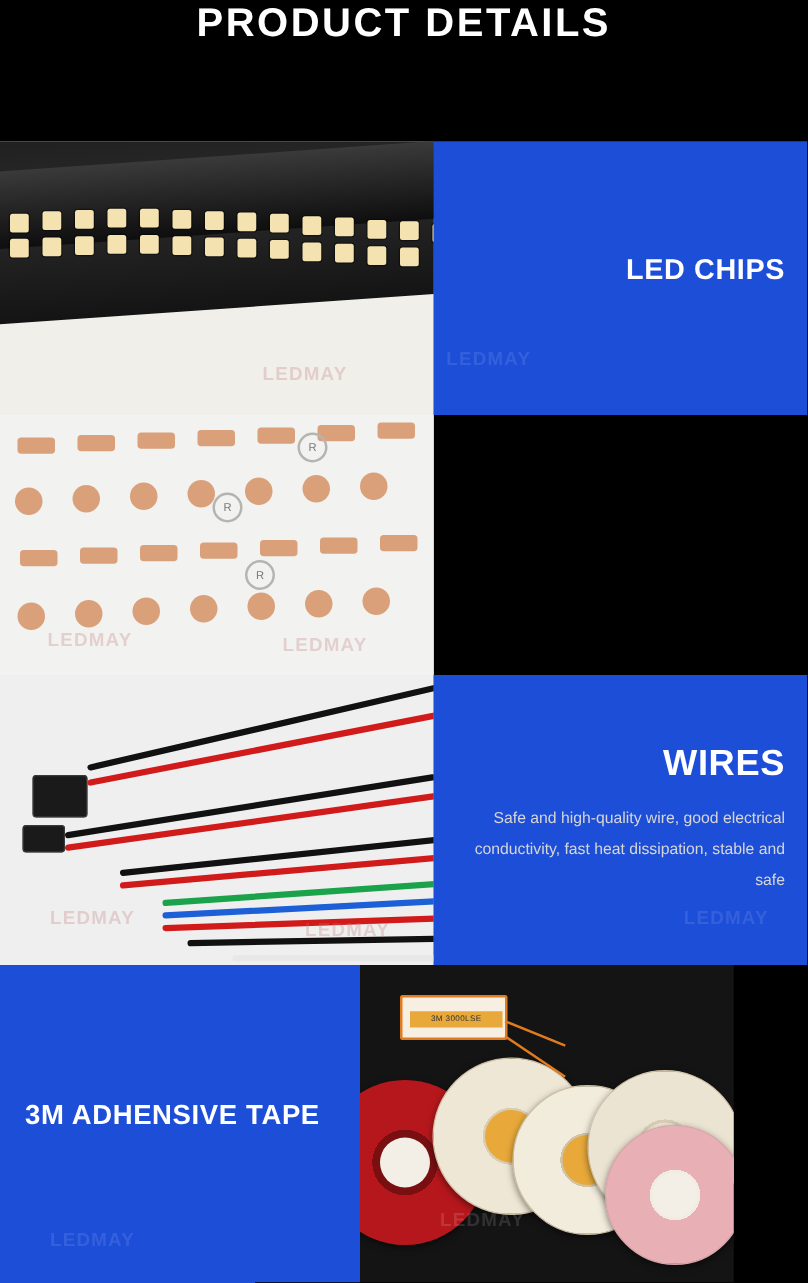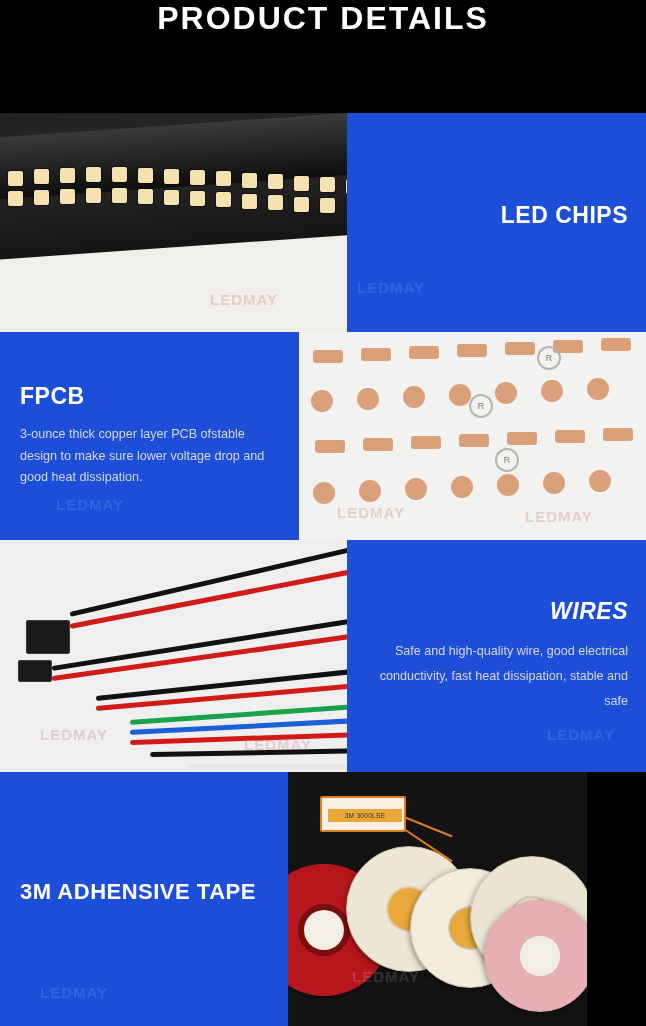--- a/index.html
+++ b/index.html
@@ -101,21 +101,21 @@
   .pcb-circle {
     position:absolute; width:24px; height:24px; border-radius:50%;
     border:2px solid #b5b5b0; color:#7a7a76; font-size:9px;
     display:flex; align-items:center; justify-content:center;
   }
 
   
   .r3 { height:232px; }
   .r3 .panel-img { width:347px; height:232px; background:#efefef; }
   .r3 .panel-text { width:299px; height:232px; padding:0 18px 0 14px; text-align:right; }
-  .r3 .blk-title { font-size:23px;font-style:italic; }
+  .r3 .blk-title { font-size:29px; }
   .r3 .blk-body { font-size:12.6px; line-height:2.0; }
 
   .wire { position:absolute; height:5px; border-radius:3px; transform-origin:left center; }
   .connector {
     position:absolute; background:#1a1a1a; border-radius:3px;
     box-shadow:inset 0 0 0 1px #3a3a3a;
   }
 
   
   .r4 { height:254px; }
@@ -180,25 +180,20 @@
 
       <div class="wm" style="left:210px;top:178px;">LEDMAY</div>
     </div>
     <div class="panel-text">
       <div class="blk-title">LED CHIPS</div>
       <div class="wm dark" style="left:10px; top:166px;">LEDMAY</div>
     </div>
   </div>
 
   <div class="row r2">
-    <div class="panel-text">
-      <div class="blk-title">FPCB</div>
-      <div class="blk-body">3-ounce thick copper layer PCB ofstable design to make sure lower voltage drop and good heat dissipation.</div>
-      <div class="wm dark" style="left:56px; top:164px;">LEDMAY</div>
-    </div>
     <div class="panel-img">
       <div class="pcb">
         <div class="pcb-pad" style="left:14px;  top:18px;  width:30px; height:13px;"></div>
         <div class="pcb-pad" style="left:62px;  top:16px;  width:30px; height:13px;"></div>
         <div class="pcb-pad" style="left:110px; top:14px;  width:30px; height:13px;"></div>
         <div class="pcb-pad" style="left:158px; top:12px;  width:30px; height:13px;"></div>
         <div class="pcb-pad" style="left:206px; top:10px;  width:30px; height:13px;"></div>
         <div class="pcb-pad" style="left:254px; top:8px;   width:30px; height:13px;"></div>
         <div class="pcb-pad" style="left:302px; top:6px;   width:30px; height:13px;"></div>
 

